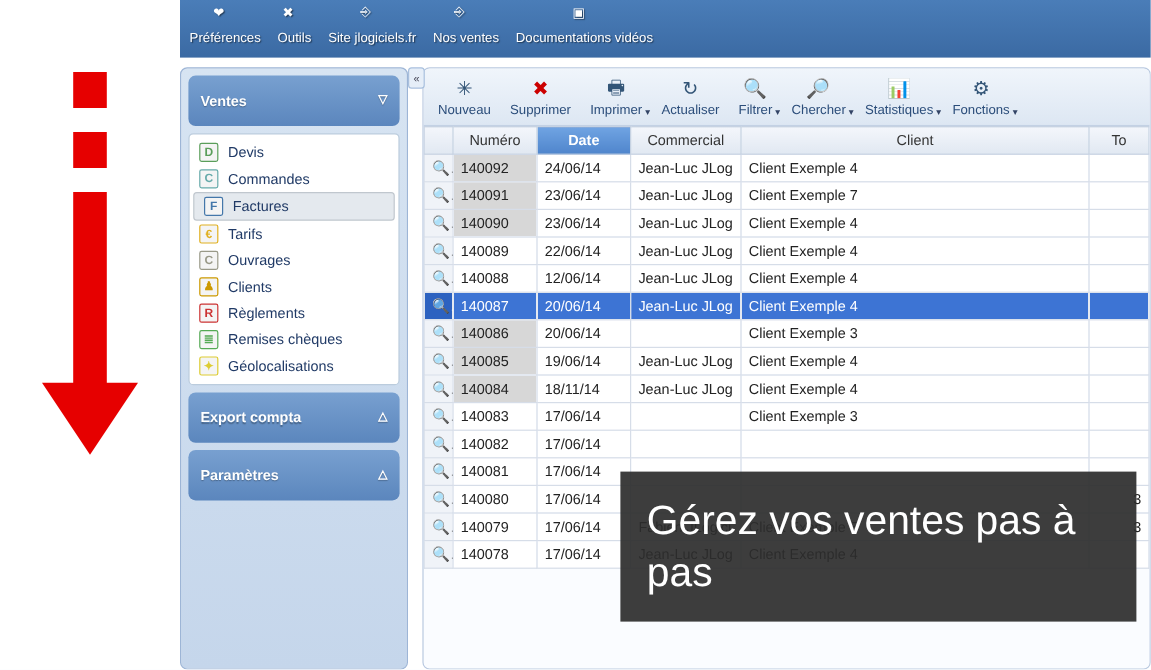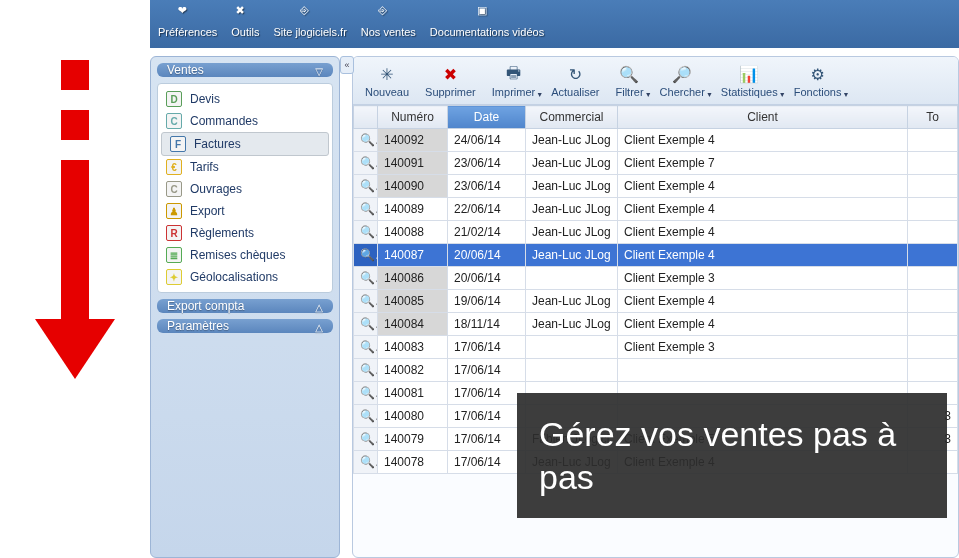--- a/index.html
+++ b/index.html
@@ -52,24 +52,24 @@
     background: linear-gradient(#d7e4f2, #c5d6eb);
     border: 1px solid #9db5d6;
     border-radius: 6px;
     padding: 6px;
     display: flex; flex-direction: column;
     gap: 6px;
   }
   .section-header {
     background: linear-gradient(#78a0d0, #5b86bd);
     color: #fff;
-    padding: 0 10px;
+    padding: 14px 10px;
     border-radius: 6px;
-    font-weight: normal;
-    display: flex; justify-content: space-between; align-items: flex-end;
+    font-weight: bold;
+    display: flex; justify-content: space-between; align-items: flex-start;
     cursor: pointer;
     text-shadow: 0 1px 1px rgba(0,0,0,.3);
   }
   .section-body {
     background: #fff;
     border: 1px solid #bcd;
     border-radius: 4px;
     padding: 4px 0;
     flex: 0 0 auto;
   }
@@ -136,21 +136,21 @@
     border: 1px solid #c6d2e2;
     padding: 4px 6px;
     font-weight: normal;
     color: #333;
     font-size: 12px;
     text-align: center;
     height: 20px;
   }
   thead th.sorted {
     background: linear-gradient(#6fa3e2, #4f85cc);
-    color: #fff; font-weight: normal;
+    color: #fff; font-weight: bold;
   }
   tbody td {
     border: 1px solid #d6dde8;
     padding: 3px 6px;
     height: 23px;
     overflow: hidden; white-space: nowrap; text-overflow: ellipsis;
     background: #fff;
     color: #222;
   }
   .cell-mag {
@@ -229,21 +229,21 @@
       <div class="nav-item">
         <span class="nav-icon" style="border-color:#e0b020;color:#e0b020">€</span>
         <span>Tarifs</span>
       </div>
       <div class="nav-item">
         <span class="nav-icon" style="border-color:#998;color:#998">C</span>
         <span>Ouvrages</span>
       </div>
       <div class="nav-item">
         <span class="nav-icon" style="border-color:#c90;color:#c90">♟</span>
-        <span>Export</span>
+        <span>Clients</span>
       </div>
       <div class="nav-item">
         <span class="nav-icon" style="border-color:#c33;color:#c33">R</span>
         <span>Règlements</span>
       </div>
       <div class="nav-item">
         <span class="nav-icon" style="border-color:#5a5;color:#5a5">≣</span>
         <span>Remises chèques</span>
       </div>
       <div class="nav-item">
@@ -342,21 +342,21 @@
             <td class="cell-mag"><span class="mag">🔍</span></td>
             <td>140089</td>
             <td>22/06/14</td>
             <td>Jean-Luc JLog</td>
             <td>Client Exemple 4</td>
             <td style="text-align: right;"></td>
           </tr>
           <tr>
             <td class="cell-mag"><span class="mag">🔍</span></td>
             <td>140088</td>
-            <td>21/02/14</td>
+            <td>12/06/14</td>
             <td>Jean-Luc JLog</td>
             <td>Client Exemple 4</td>
             <td style="text-align: right;"></td>
           </tr>
           <tr class="selected">
             <td class="cell-mag"><span class="mag">🔍</span></td>
             <td>140087</td>
             <td>20/06/14</td>
             <td>Jean-Luc JLog</td>
             <td>Client Exemple 4</td>

